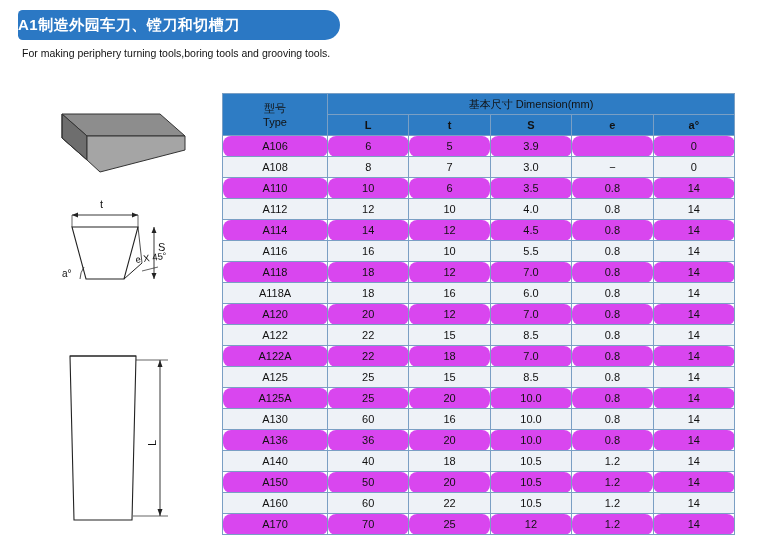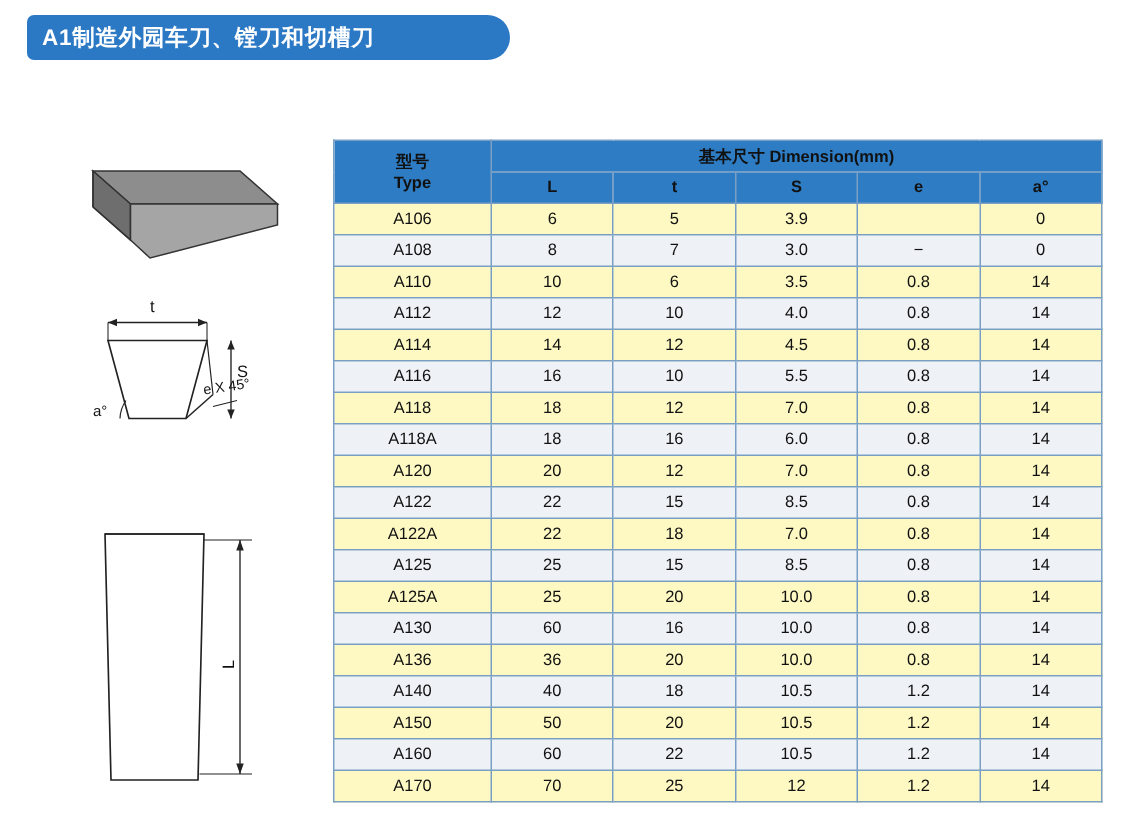--- a/index.html
+++ b/index.html
@@ -25,21 +25,21 @@
     height: 30px;
     background: #2b78c4;
     border-radius: 5px 16px 16px 5px;
     display: flex;
     align-items: center;
   }
   .header-title {
     color: #ffffff;
     font-size: 15px;
     font-weight: bold;
-    padding-left: 10px;
+    padding-left: 0;
     letter-spacing: 0.5px;
     white-space: nowrap;
   }
 
   .subtitle-block {
     position: absolute;
     left: 22px;
     top: 46px;
     font-size: 10.5px;
     line-height: 14px;
@@ -77,57 +77,59 @@
     border: 1px solid #7a9fc4;
     text-align: center;
     font-size: 11px;
     color: #111111;
     height: 20px;
     padding: 0;
   }
   thead th {
     background: #2e7cc4;
     color: #ffffff;
-    font-weight: bold;
+    font-weight: normal;
     font-size: 11px;
     border: 1px solid #2e7cc4;
   }
   thead th.type-head {
     height: 40px;
     line-height: 14px;
     width: 104px;
   }
   thead th.dim-head {
     height: 20px;
   }
   thead th.sub {
     height: 20px;
     font-weight: bold;
   }
   tbody tr.odd td {
-    background: #fef9c3;
+    background: #d946ef;
+    border-radius: 8px;
   }
   tbody tr.even td {
     background: #eef2f7;
   }
   tbody td.type-col {
     width: 104px;
   }
   .two-line span {
     display: block;
   }
 </style>
 </head>
 <body>
 
 <div class="header-bar">
   <div class="header-title">A1制造外园车刀、镗刀和切槽刀</div>
 </div>
 
 <div class="subtitle-block">
+  <div>For making periphery turning tools,boring tools and grooving tools.</div>
 </div>
 
 <div class="drawings">
 
   <svg class="fig" style="left:40px; top:10px;" width="165" height="90" viewBox="0 0 165 90">
     <polygon points="22,16 120,16 145,38 47,38" fill="#8d8d8d" stroke="#333" stroke-width="1"></polygon>
     <polygon points="22,16 47,38 47,62 22,40" fill="#6e6e6e" stroke="#333" stroke-width="1"></polygon>
     <polygon points="47,38 145,38 145,52 60,74 47,62" fill="#a5a5a5" stroke="#333" stroke-width="1"></polygon>
     <line x1="22" y1="40" x2="47" y2="62" stroke="#333" stroke-width="1"></line>
     <line x1="22" y1="40" x2="22" y2="16" stroke="#333" stroke-width="1"></line>

